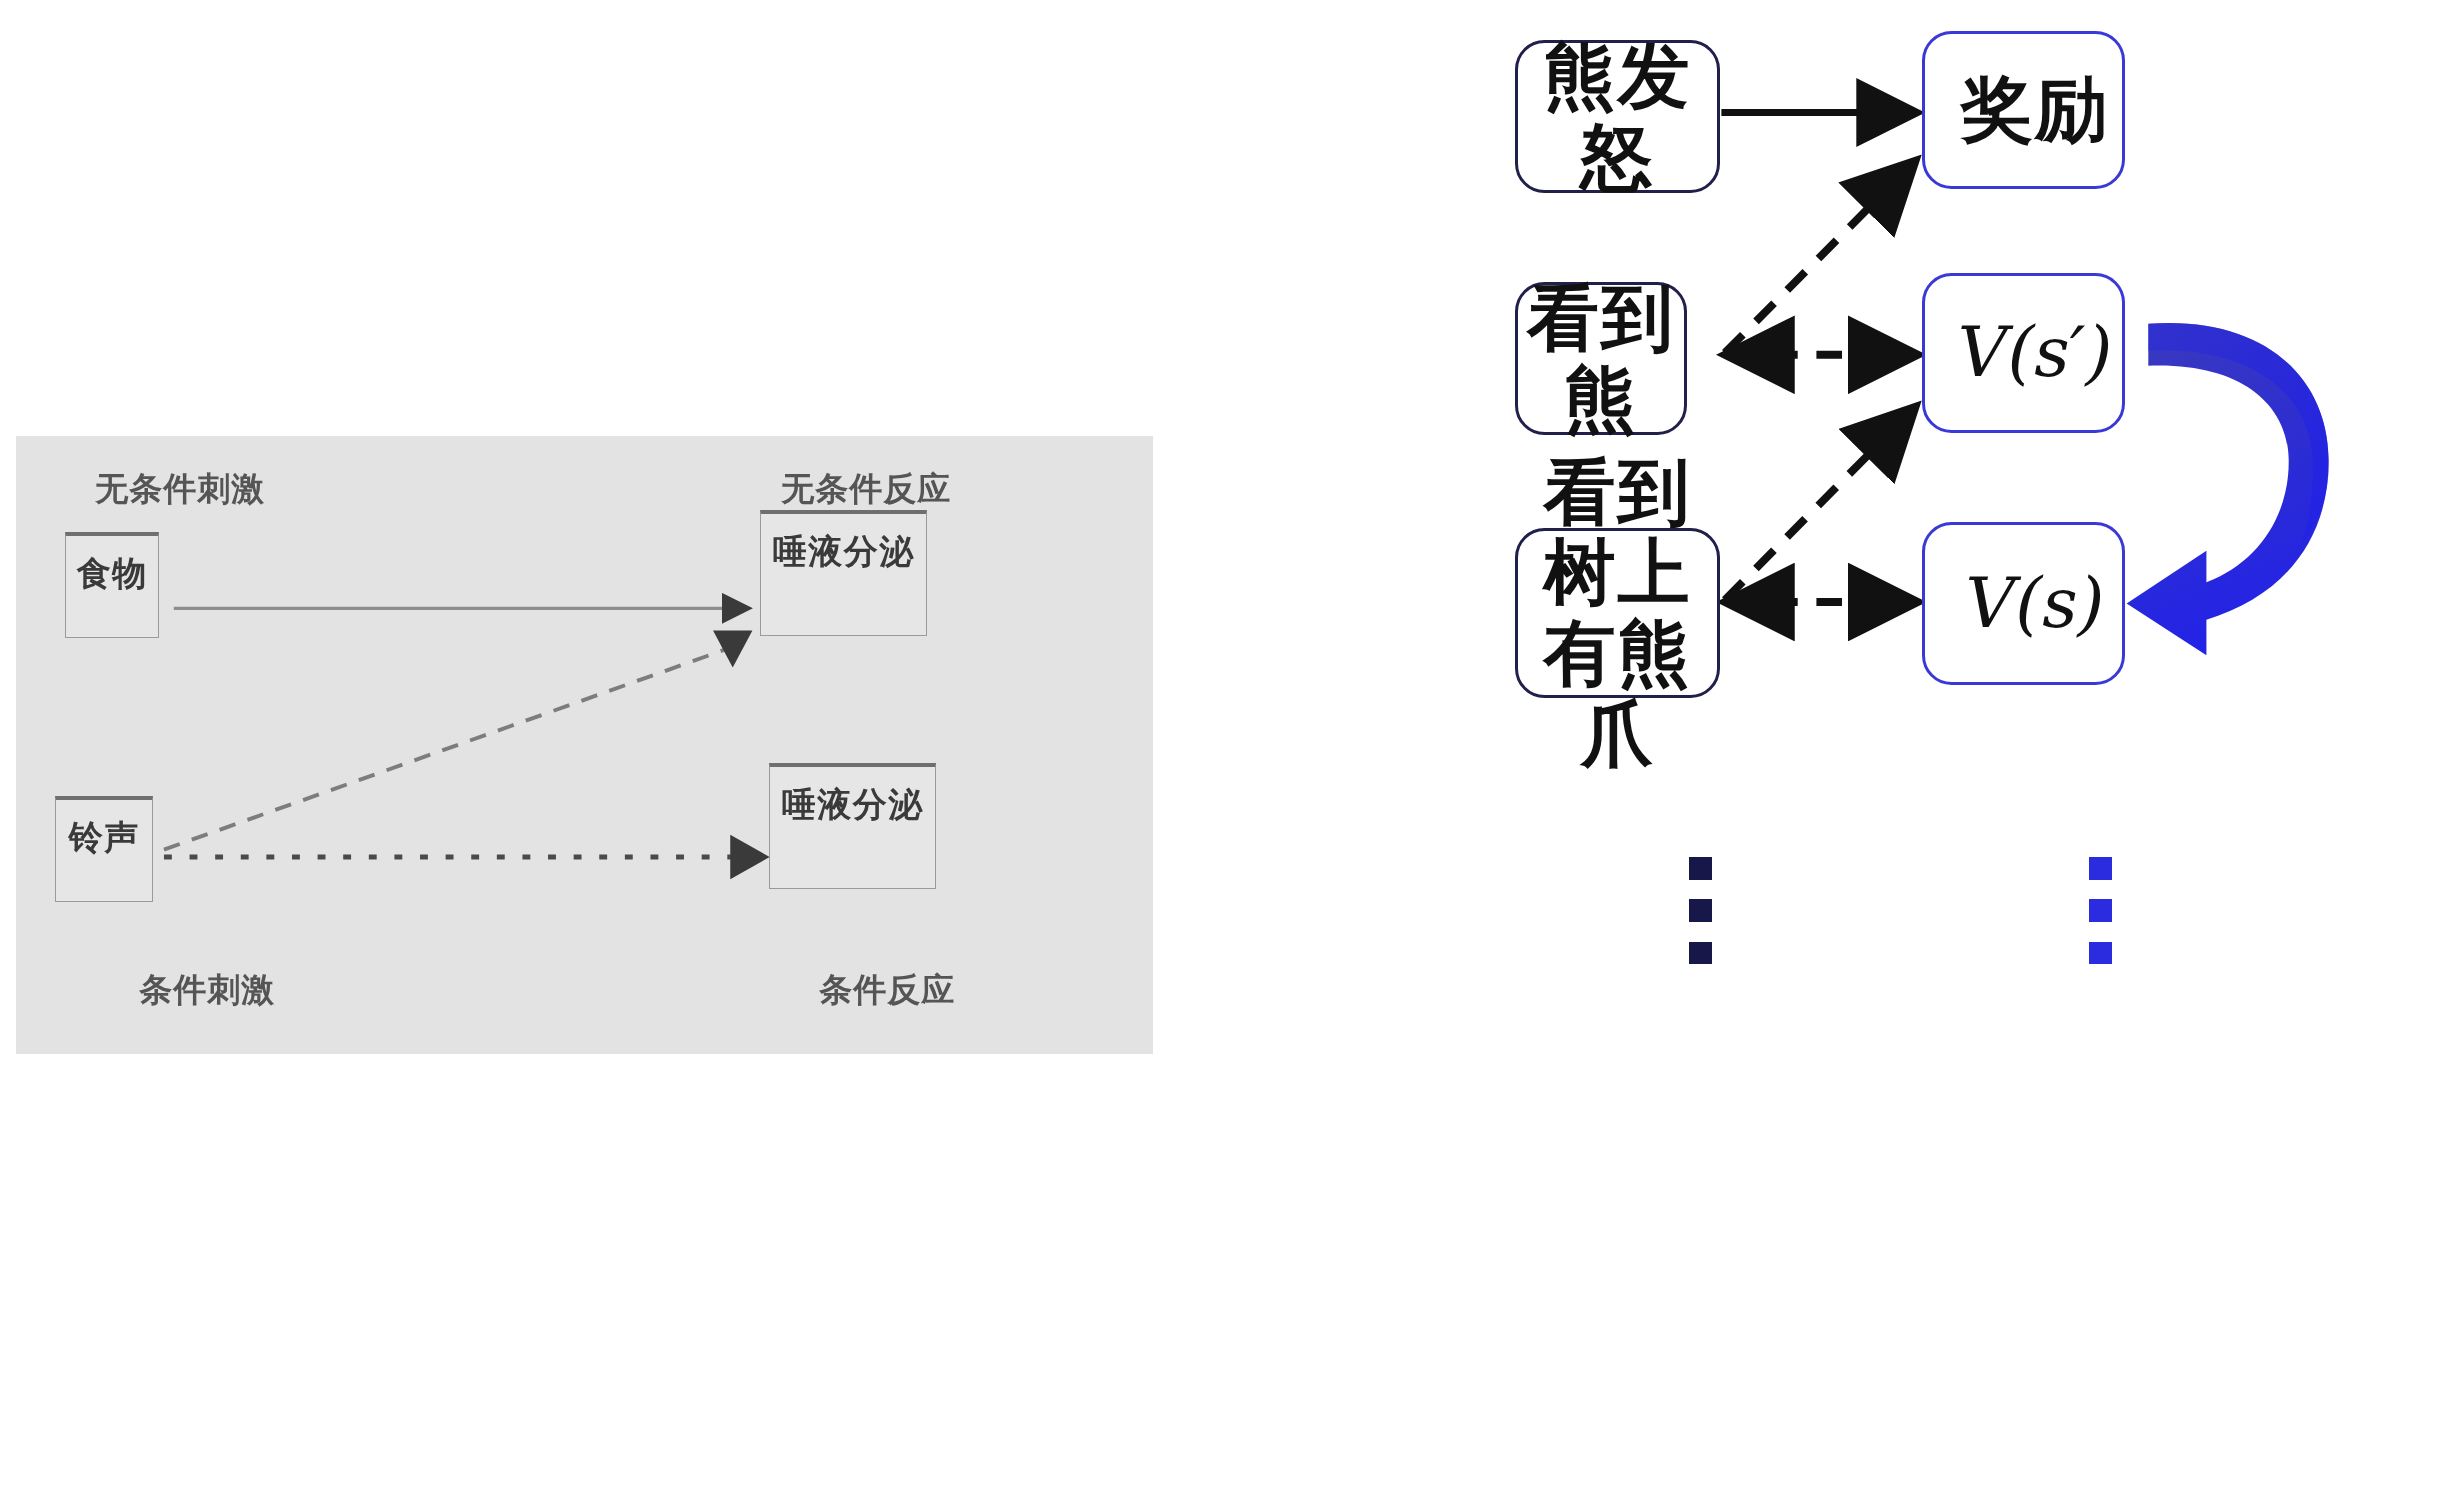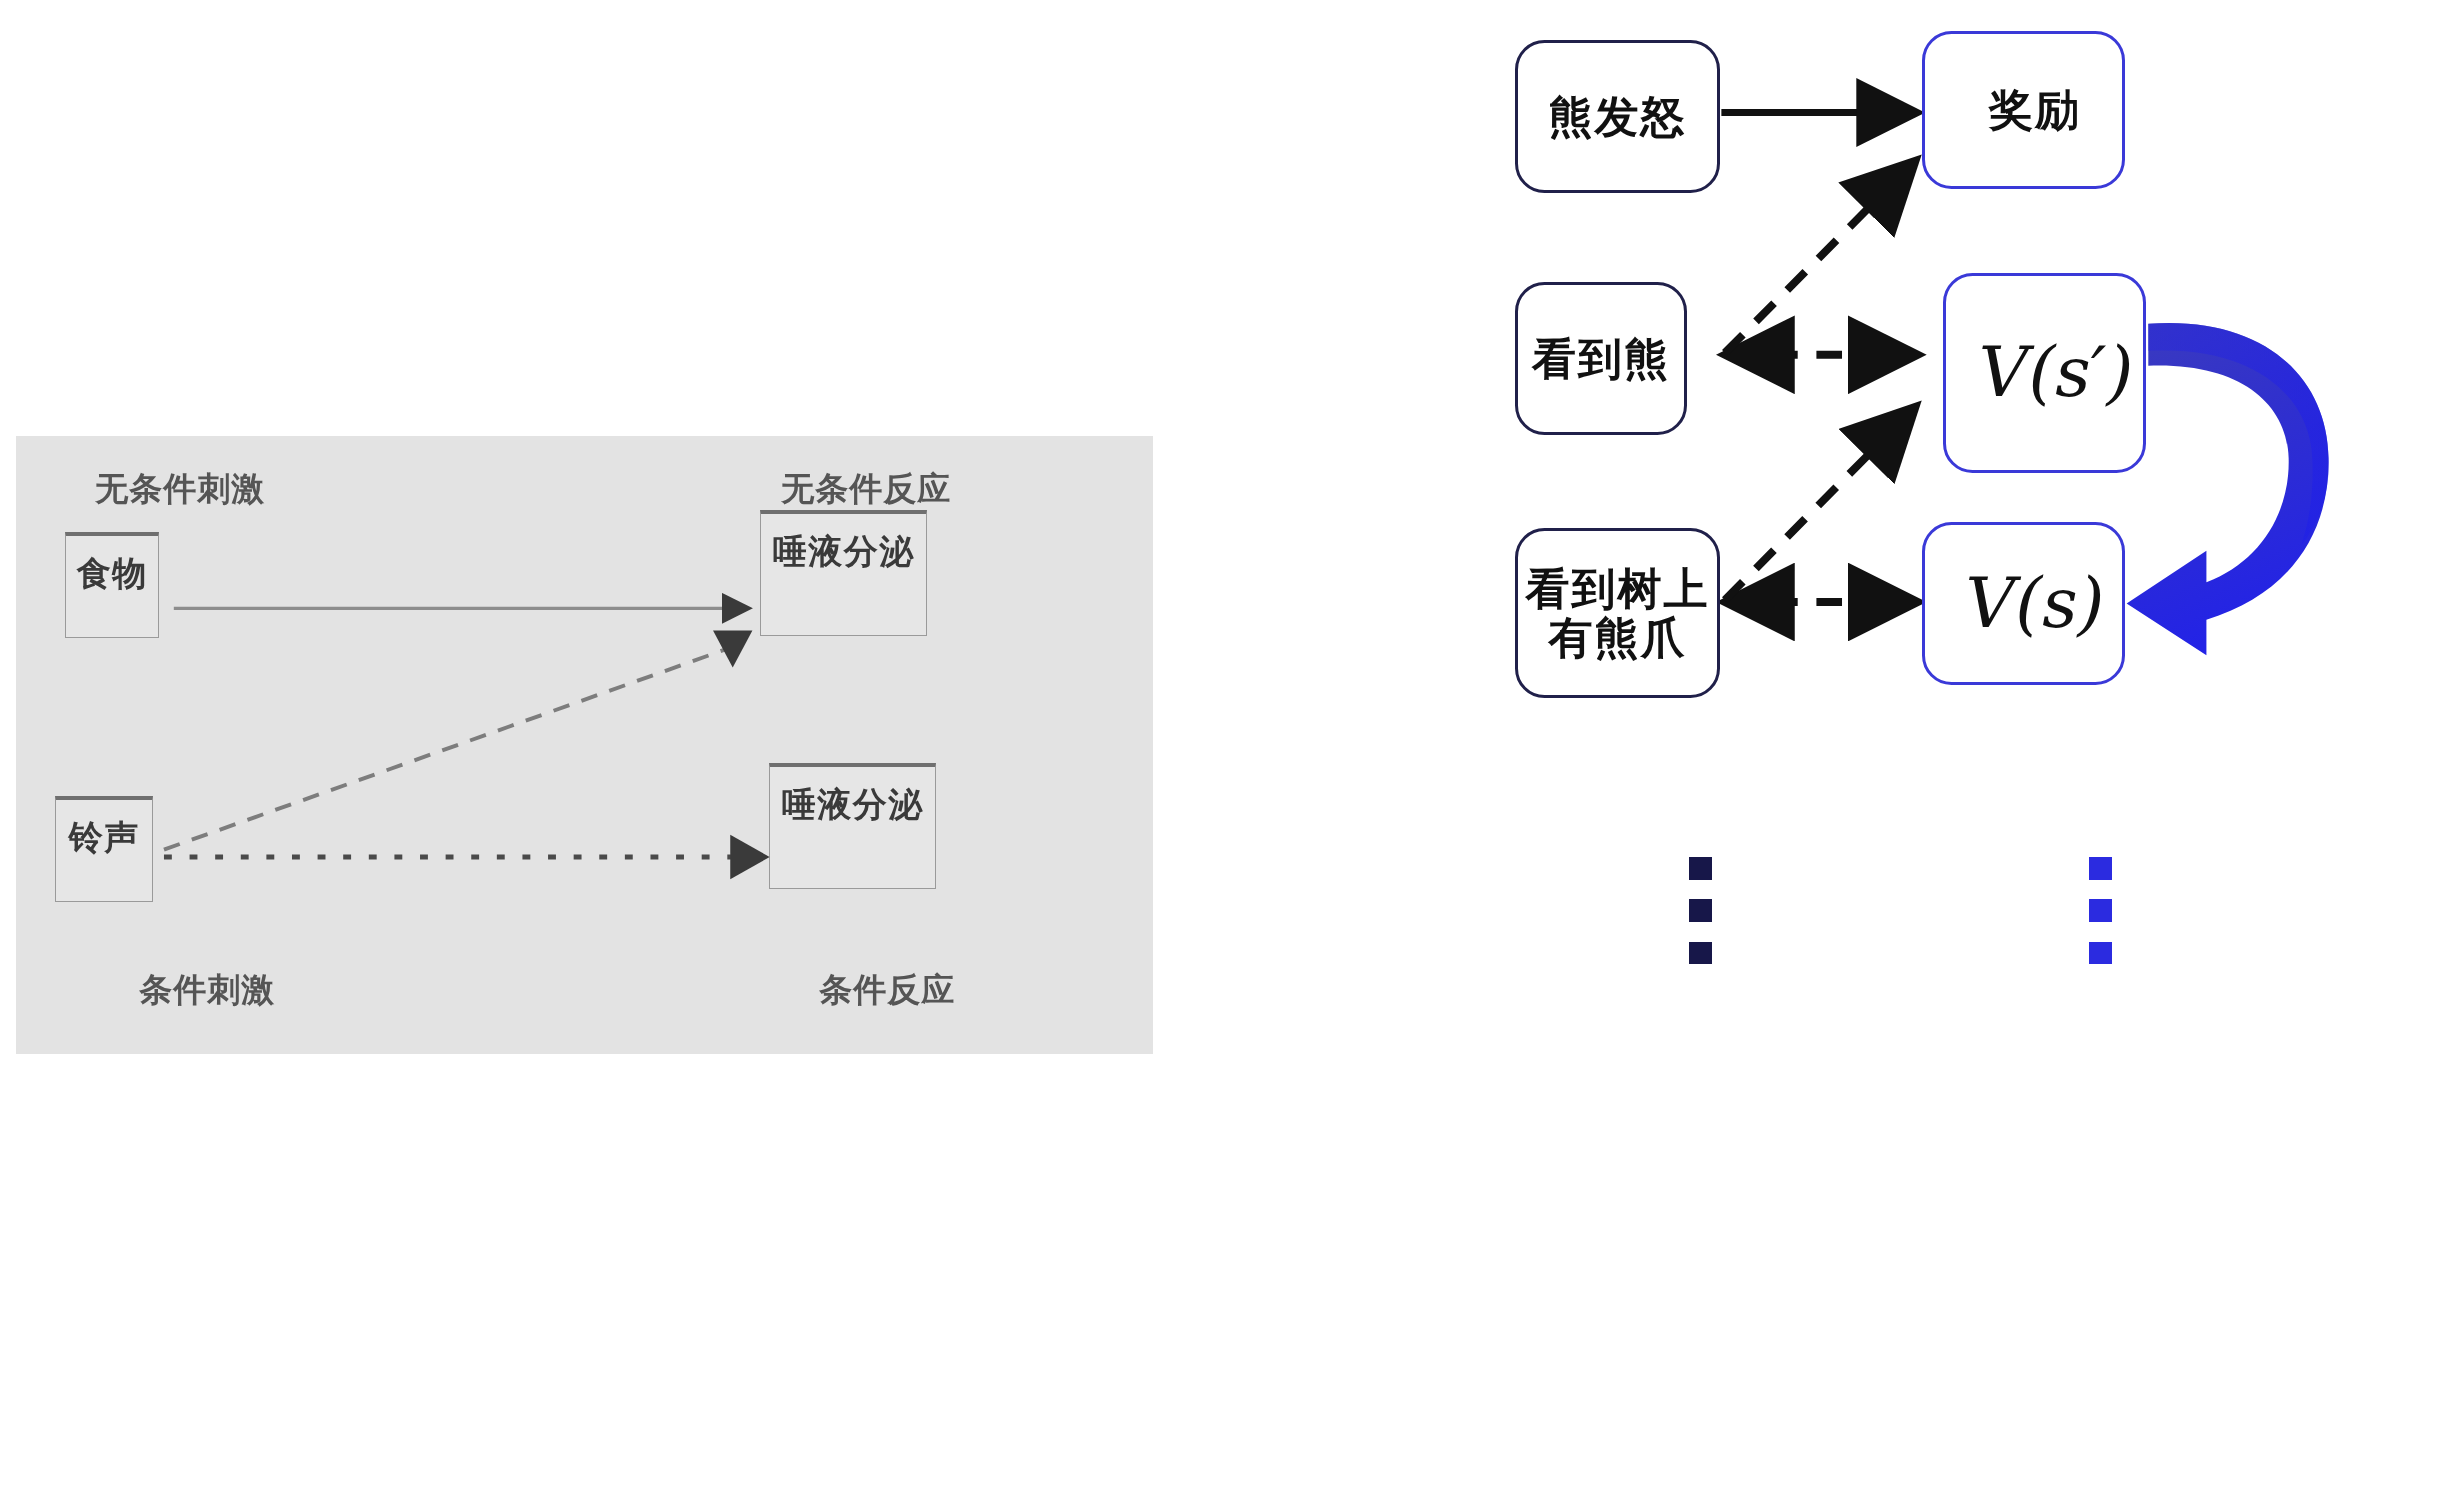--- a/index.html
+++ b/index.html
@@ -45,33 +45,33 @@
   .rl-box{
     position:absolute;box-sizing:border-box;background:#ffffff;
     border-radius:29.5px;
     display:flex;align-items:center;justify-content:center;
     text-align:center;line-height:1.12;
   }
   .rl-box.dark{border:3.4px solid #20204a;}
   .rl-box.blue{border:3.4px solid #3a39d8;padding-left:23px;}
   .rl-cn{
     font-family:"DejaVu Sans","Liberation Sans",sans-serif;
-    font-size:44px;font-weight:700;color:#111111;letter-spacing:2px;
+    font-size:72px;font-weight:700;color:#111111;letter-spacing:2px;
     white-space:pre-line;
   }
   .rl-math{
     font-family:"DejaVu Serif","Liberation Serif",serif;
     font-style:italic;font-size:69px;color:#111111;
   }
 
   #rl-box-anger   {left:62px; top:40px;  width:205px; height:153px;}
   #rl-box-see     {left:62px; top:282px; width:172px; height:153px;}
   #rl-box-claw    {left:62px; top:528px;width:205px; height:170px;}
   #rl-box-reward  {left:469px; top:30.5px;  width:203px; height:158px;}
-  #rl-box-vsp     {left:490px; top:273px; width:203px; height:200px;}
+  #rl-box-vsp     {left:469px; top:273px; width:203px; height:160px;}
   #rl-box-vs      {left:469px; top:522px;width:203px; height:163px;}
 
   #rl-svg{position:absolute;left:0;top:0;width:1853px;height:1498px;
           overflow:visible;}
 
   .dots{position:absolute;display:flex;flex-direction:column;
         align-items:center;gap:19.7px;}
   .dot{width:22.7px;height:22.7px;}
   #dots-left{left:236px;top:857px;}
   #dots-left .dot{background:#171749;}

